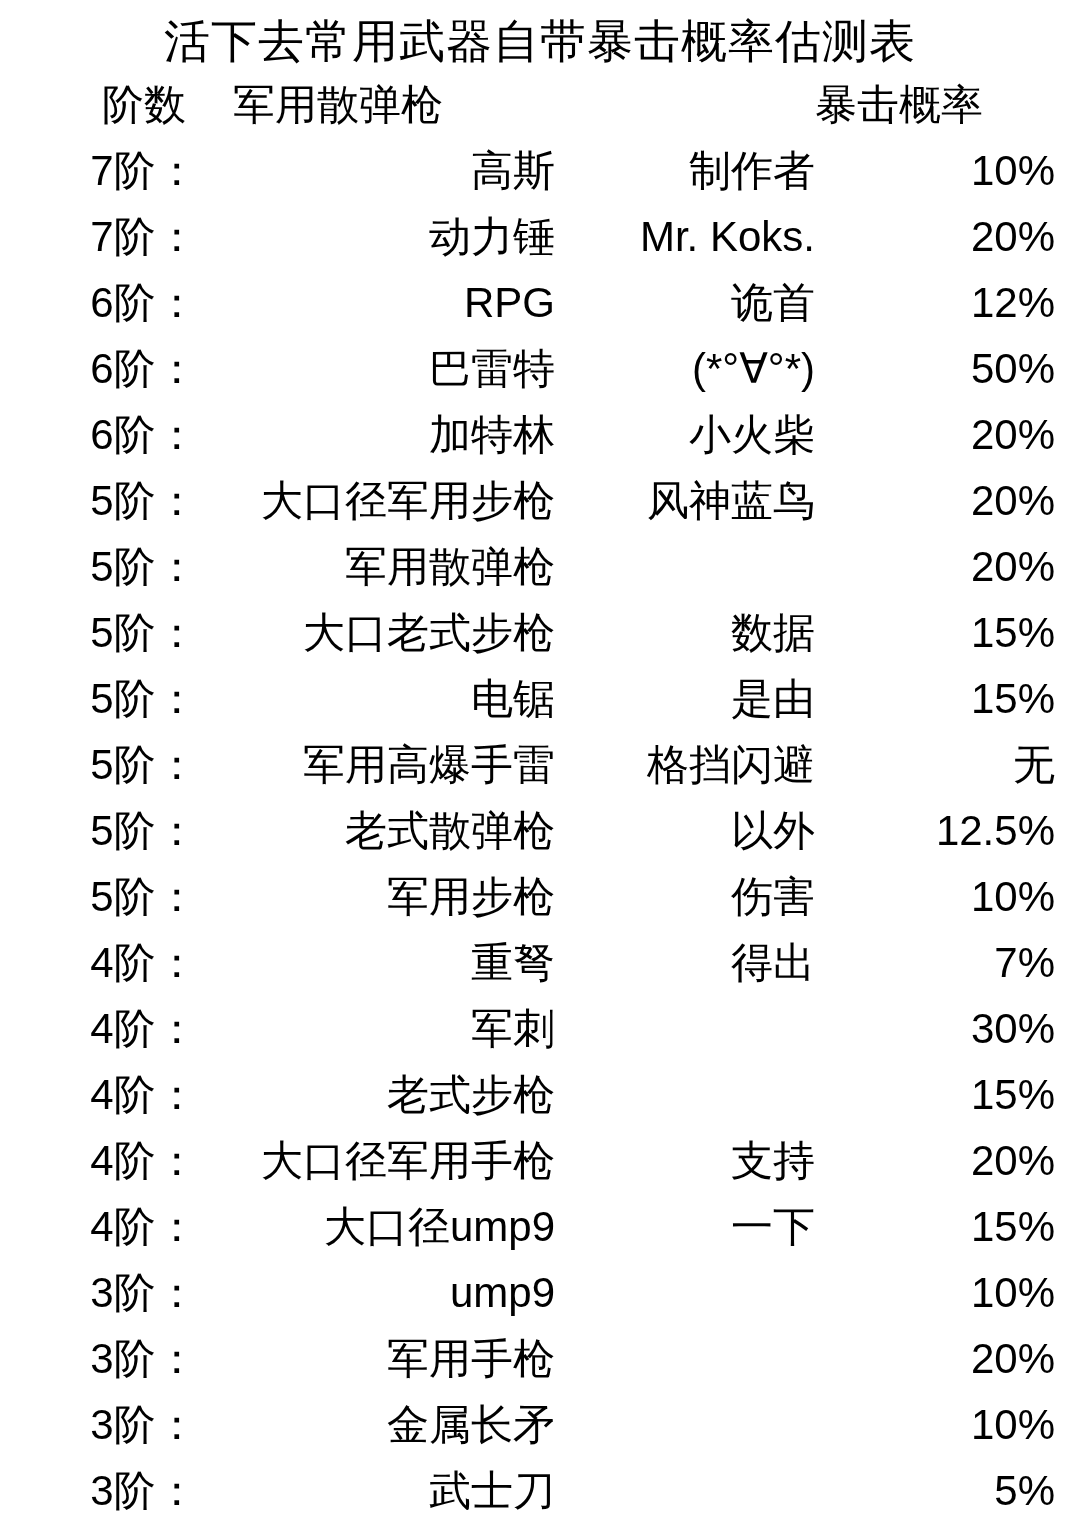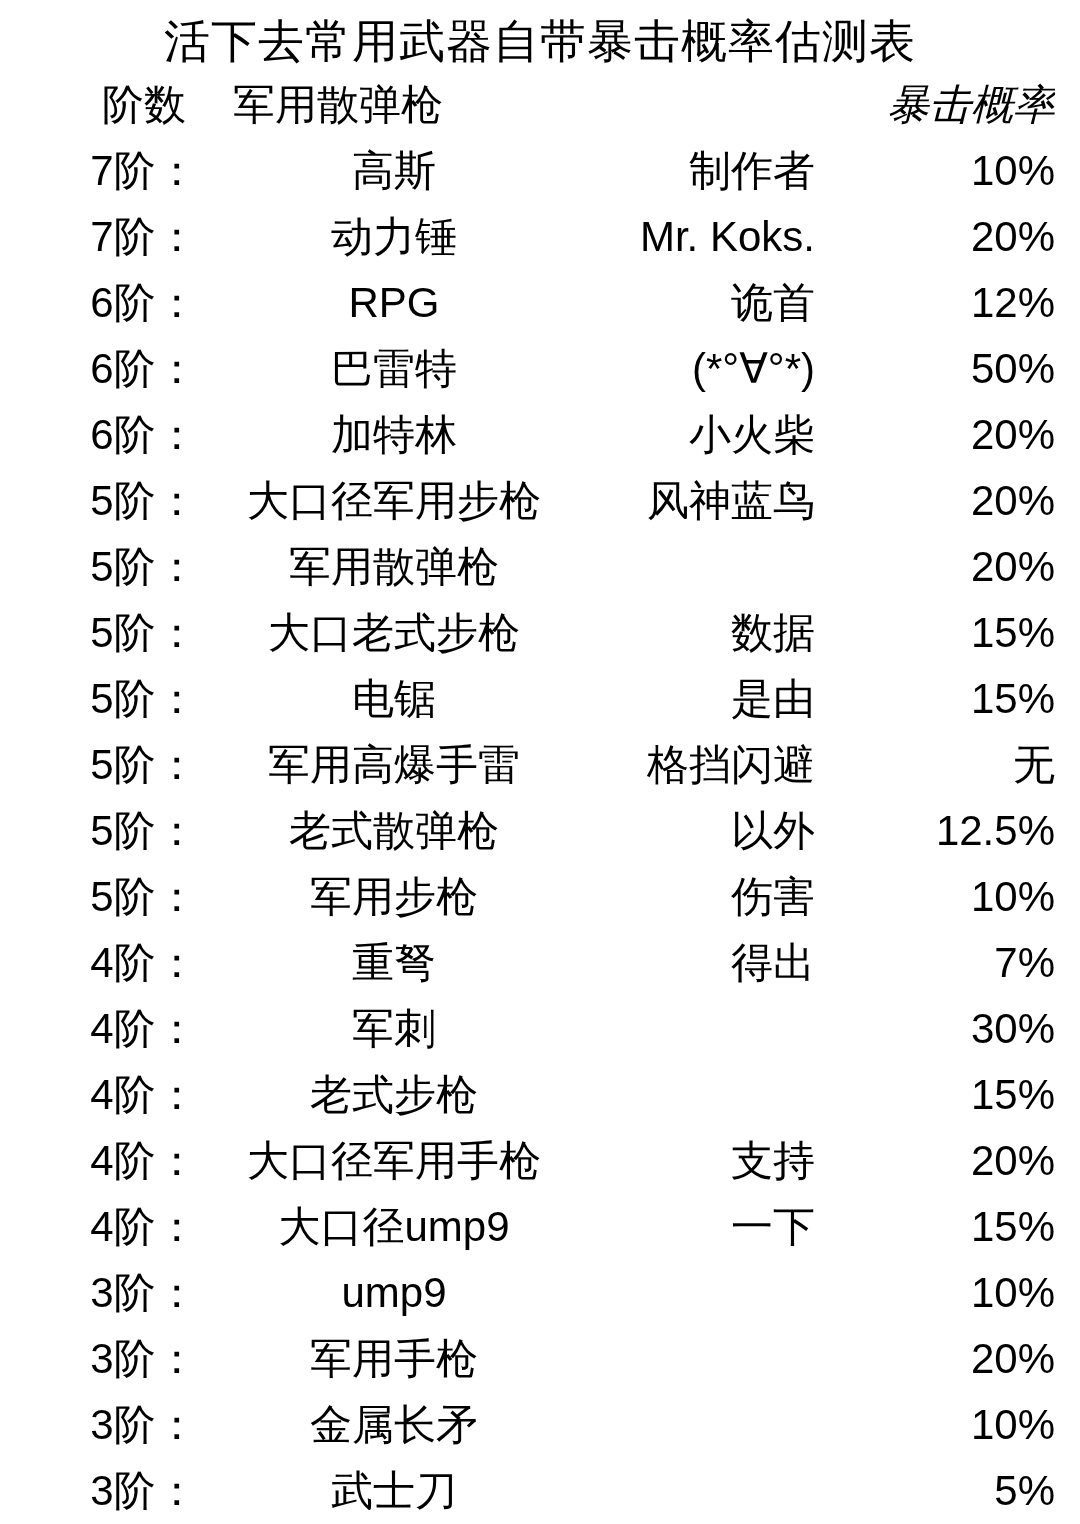--- a/index.html
+++ b/index.html
@@ -54,30 +54,29 @@
     text-align: center;
     padding-left: 38px !important;
     font-size: 42px;
   }
   .hdr-name {
     text-align: left;
     padding-left: 8px !important;
     font-size: 42px;
   }
   .hdr-rate {
-    text-align: right;
-    font-size: 42px;
-    font-style: italic;
+    text-align: left;
+    font-size: 42px;
   }
   .cell-tier {
     text-align: center;
     padding-left: 38px !important;
   }
   .cell-name {
-    text-align: center;
+    text-align: right;
     padding-left: 8px !important;
   }
   .cell-note {
     text-align: right;
   }
   .cell-rate {
     text-align: right;
   }
   
   table.sheet tr { height: 66px; }

